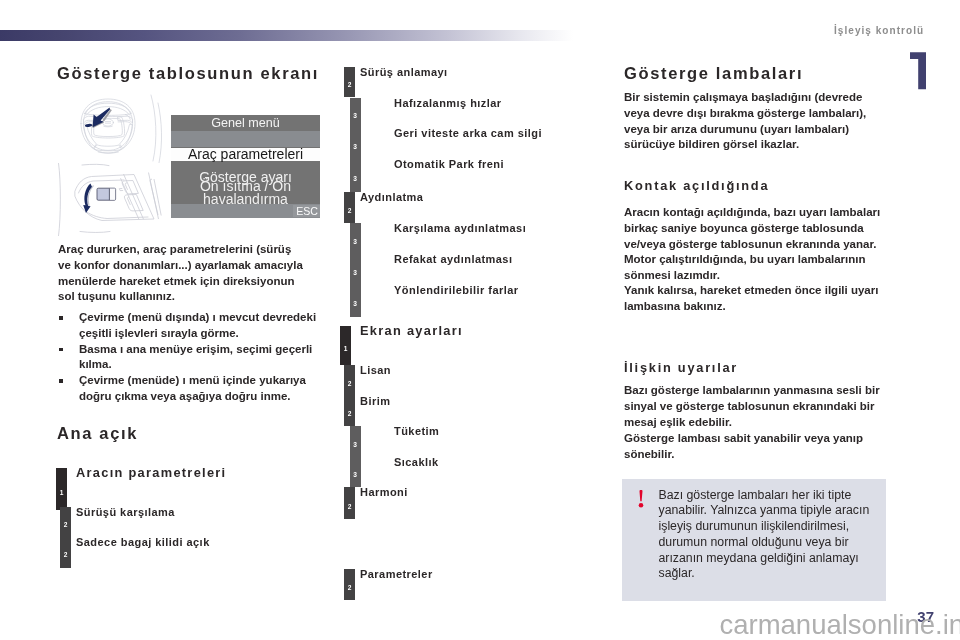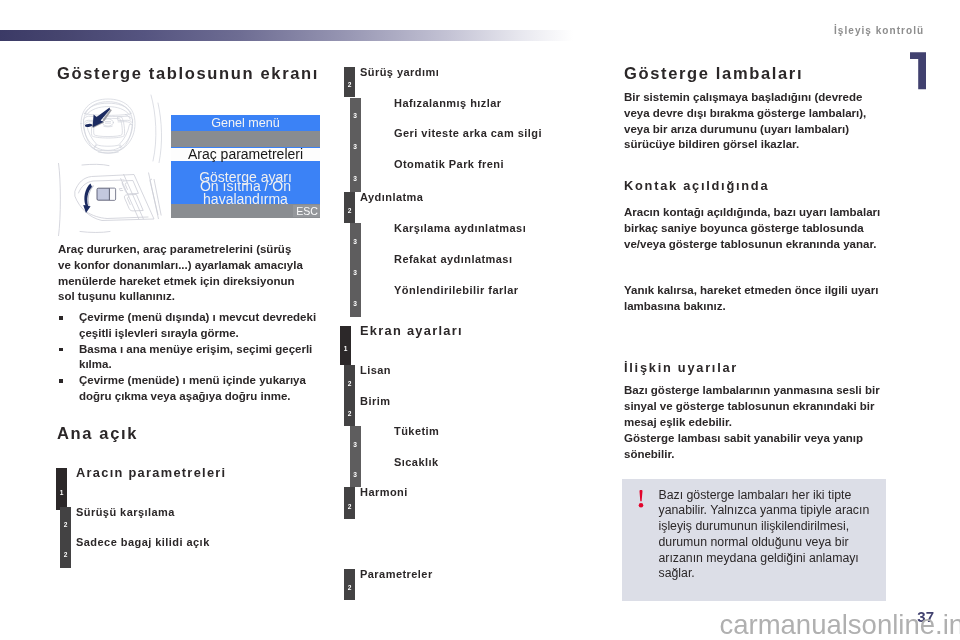--- a/index.html
+++ b/index.html
@@ -37,21 +37,21 @@
 
   .warnbox{position:absolute;background:#dcdee7;}
   .warnbang{position:absolute;left:15px;top:11px;width:8px;height:18px;}
   .warntext{position:absolute;left:36.5px;top:8.5px;width:218px;font-size:12.3px;line-height:15.8px;color:#2b2728;}
 
   .watermark{position:absolute;left:0;top:611px;width:947px;text-align:right;
       color:#b0b0b0;font-size:27.5px;line-height:27px;z-index:5;margin-left:40px;}
   .pagenum{position:absolute;left:0;top:609px;width:934px;text-align:right;color:#41416f;
       font-size:15px;font-weight:bold;line-height:15px;z-index:1;}
 
-  .dsp{position:absolute;left:171px;top:115px;width:149px;height:103px;background:#3b82f6;}
+  .dsp{position:absolute;left:171px;top:115px;width:149px;height:103px;background:#737373;}
   .dsp-title{position:absolute;left:0;top:0px;width:149px;text-align:center;color:#f4f4f4;font-size:12.6px;line-height:16px;}
   .dsp-band{position:absolute;left:0;top:16px;width:149px;height:16px;background:#898c90;}
   .dsp-sel{position:absolute;left:0;top:32.5px;width:149px;height:13px;background:#fdfdfd;}
   .dsp-item{position:absolute;left:0;width:149px;text-align:center;font-size:14px;line-height:13px;}
   .dsp-bottom{position:absolute;left:0;top:89px;width:149px;height:14px;background:#8a8d91;}
   .dsp-escbtn{position:absolute;left:121.5px;top:89.6px;width:27px;height:12.5px;background:#94979b;}
   .dsp-esc{position:absolute;right:2px;top:89.5px;color:#fbfbfb;font-size:10.6px;line-height:13px;}
 
   .imgbox{position:absolute;background:#ffffff;overflow:hidden;}
 </style>
@@ -170,21 +170,21 @@
   <div class="trow lv2" style="left:56px;top:536.5px;width:270px;height:31px;">
     <span class="bar" style="height:31px;">
         <i>2</i>
       </span>
     <span class="tlabel">Sadece bagaj kilidi açık</span>
   </div>
   <div class="trow lv2" style="left:340px;top:67px;width:260px;height:30px;">
     <span class="bar" style="height:30px;">
         <i>2</i>
       </span>
-    <span class="tlabel">Sürüş yardımı</span>
+    <span class="tlabel">Sürüş anlamayı</span>
   </div>
   <div class="trow lv3" style="left:340px;top:97.5px;width:260px;height:30.5px;">
     <span class="bar" style="height:30.5px;">
         <i>3</i>
       </span>
     <span class="tlabel">Hafızalanmış hızlar</span>
   </div>
   <div class="trow lv3" style="left:340px;top:128px;width:260px;height:30.5px;">
     <span class="bar" style="height:30.5px;">
         <i>3</i>
@@ -260,20 +260,21 @@
   <div class="trow lv2" style="left:340px;top:569px;width:260px;height:31px;">
     <span class="bar" style="height:31px;">
         <i>2</i>
       </span>
     <span class="tlabel">Parametreler</span>
   </div>
   <div class="h1" style="left:624px;top:64px;">Gösterge lambaları</div>
   <div class="bodytext" style="left:624px;top:90px;width:258px;">Bir sistemin çalışmaya başladığını (devrede veya devre dışı bırakma gösterge lambaları), veya bir arıza durumunu (uyarı lambaları) sürücüye bildiren görsel ikazlar.</div>
   <div class="h2" style="left:624px;top:178px;">Kontak açıldığında</div>
   <div class="bodytext" style="left:624px;top:205px;width:258px;">Aracın kontağı açıldığında, bazı uyarı lambaları birkaç saniye boyunca gösterge tablosunda ve/veya gösterge tablosunun ekranında yanar.</div>
+  <div class="bodytext" style="left:624px;top:252px;width:258px;">Motor çalıştırıldığında, bu uyarı lambalarının sönmesi lazımdır.</div>
   <div class="bodytext" style="left:624px;top:283px;width:258px;">Yanık kalırsa, hareket etmeden önce ilgili uyarı lambasına bakınız.</div>
   <div class="h2" style="left:624px;top:360px;">İlişkin uyarılar</div>
   <div class="bodytext" style="left:624px;top:383px;width:258px;">Bazı gösterge lambalarının yanmasına sesli bir sinyal ve gösterge tablosunun ekranındaki bir mesaj eşlik edebilir.</div>
   <div class="bodytext" style="left:624px;top:431px;width:258px;">Gösterge lambası sabit yanabilir veya yanıp sönebilir.</div>
   <div class="warnbox" style="left:622px;top:479px;width:264px;height:122px;">
     <div class="warnbang">
       <svg viewBox="0 0 8 20" width="8" height="18">
         <path d="M2.35 0.9 C2.35 0.35 2.9 0.0 4.0 0.0 C5.1 0.0 5.65 0.35 5.65 0.9 C5.65 2.2 5.0 8.6 4.75 12.6 L3.25 12.6 C3.0 8.6 2.35 2.2 2.35 0.9 Z" fill="#e2032b"></path>
         <circle cx="4.0" cy="17.0" r="2.55" fill="#e2032b"></circle>
       </svg>

